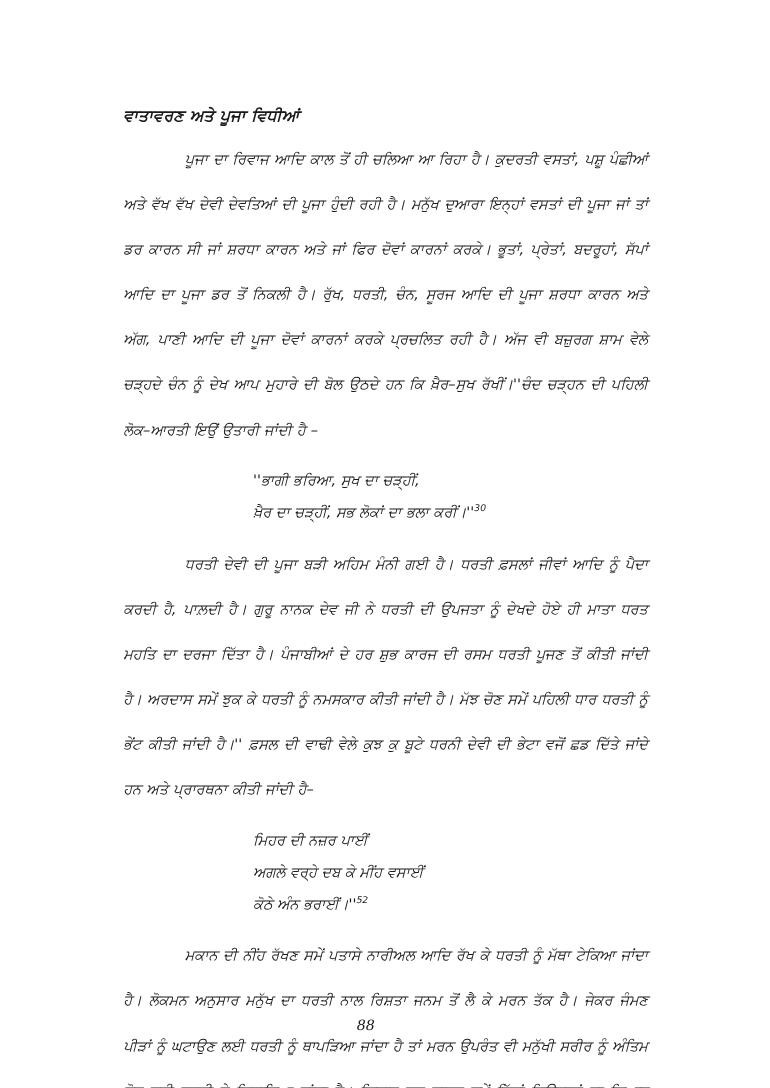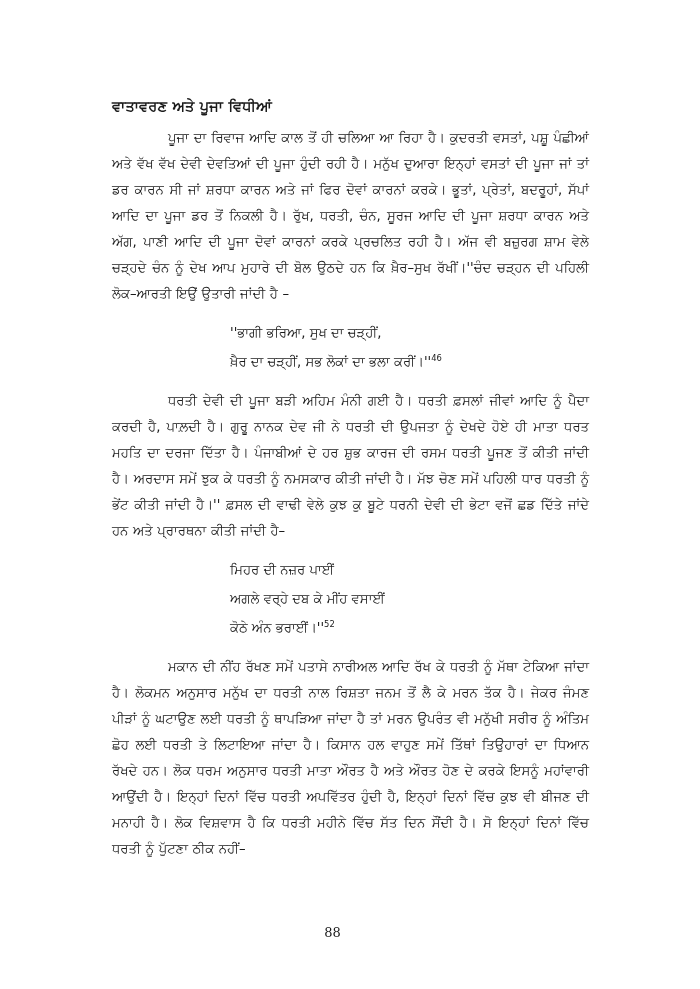--- a/index.html
+++ b/index.html
@@ -15,38 +15,39 @@
     color: #1a1a1a;
     overflow: hidden;
   }
   .page {
     position: absolute;
     left: 0;
     top: 0;
     width: 700px;
     height: 989px;
     background: #ffffff;
+    font-style: italic;
   }
   .content {
     position: absolute;
     left: 112px;
     top: 96px;
     width: 477px;
   }
   .heading {
     font-size: 14.5px;
     font-weight: bold;
     line-height: 1.4;
     letter-spacing: 0.2px;
     margin: 0 0 9px 0;
     text-align: left;
   }
   .para {
     font-size: 13.2px;
-    line-height: 26px;
+    line-height: 41px;
     text-align: justify;
     text-justify: inter-word;
     margin: 0;
     text-indent: 56px;
     word-spacing: 0.4px;
   }
   .verse-block {
     margin: 12px;
     padding: 0;
   }
@@ -77,21 +78,21 @@
 </head>
 <body>
 
 <div class="page">
   <div class="content">
     <h1 class="heading">ਵਾਤਾਵਰਣ ਅਤੇ ਪੂਜਾ ਵਿਧੀਆਂ</h1>
     <div id="body-blocks">
         <p class="para">ਪੂਜਾ ਦਾ ਰਿਵਾਜ ਆਦਿ ਕਾਲ ਤੋਂ ਹੀ ਚਲਿਆ ਆ ਰਿਹਾ ਹੈ। ਕੁਦਰਤੀ ਵਸਤਾਂ, ਪਸ਼ੂ ਪੰਛੀਆਂ ਅਤੇ ਵੱਖ ਵੱਖ ਦੇਵੀ ਦੇਵਤਿਆਂ ਦੀ ਪੂਜਾ ਹੁੰਦੀ ਰਹੀ ਹੈ। ਮਨੁੱਖ ਦੁਆਰਾ ਇਨ੍ਹਾਂ ਵਸਤਾਂ ਦੀ ਪੂਜਾ ਜਾਂ ਤਾਂ ਡਰ ਕਾਰਨ ਸੀ ਜਾਂ ਸ਼ਰਧਾ ਕਾਰਨ ਅਤੇ ਜਾਂ ਫਿਰ ਦੋਵਾਂ ਕਾਰਨਾਂ ਕਰਕੇ। ਭੂਤਾਂ, ਪ੍ਰੇਤਾਂ, ਬਦਰੂਹਾਂ, ਸੱਪਾਂ ਆਦਿ ਦਾ ਪੂਜਾ ਡਰ ਤੋਂ ਨਿਕਲੀ ਹੈ। ਰੁੱਖ, ਧਰਤੀ, ਚੰਨ, ਸੂਰਜ ਆਦਿ ਦੀ ਪੂਜਾ ਸ਼ਰਧਾ ਕਾਰਨ ਅਤੇ ਅੱਗ, ਪਾਣੀ ਆਦਿ ਦੀ ਪੂਜਾ ਦੋਵਾਂ ਕਾਰਨਾਂ ਕਰਕੇ ਪ੍ਰਚਲਿਤ ਰਹੀ ਹੈ। ਅੱਜ ਵੀ ਬਜ਼ੁਰਗ ਸ਼ਾਮ ਵੇਲੇ ਚੜ੍ਹਦੇ ਚੰਨ ਨੂੰ ਦੇਖ ਆਪ ਮੁਹਾਰੇ ਦੀ ਬੋਲ ਉਠਦੇ ਹਨ ਕਿ ਖ਼ੈਰ–ਸੁਖ ਰੱਖੀਂ।''ਚੰਦ ਚੜ੍ਹਨ ਦੀ ਪਹਿਲੀ ਲੋਕ–ਆਰਤੀ ਇਉਂ ਉਤਾਰੀ ਜਾਂਦੀ ਹੈ –</p>
         <div class="verse-block">
           <div class="verse-line"><span>''ਭਾਗੀ ਭਰਿਆ, ਸੁਖ ਦਾ ਚੜ੍ਹੀਂ,</span></div>
-          <div class="verse-line"><span>ਖ਼ੈਰ ਦਾ ਚੜ੍ਹੀਂ, ਸਭ ਲੋਕਾਂ ਦਾ ਭਲਾ ਕਰੀਂ।''</span><span class="fn">46</span></div>
+          <div class="verse-line"><span>ਖ਼ੈਰ ਦਾ ਚੜ੍ਹੀਂ, ਸਭ ਲੋਕਾਂ ਦਾ ਭਲਾ ਕਰੀਂ।''</span><span class="fn">30</span></div>
         </div>
         <p class="para">ਧਰਤੀ ਦੇਵੀ ਦੀ ਪੂਜਾ ਬੜੀ ਅਹਿਮ ਮੰਨੀ ਗਈ ਹੈ। ਧਰਤੀ ਫ਼ਸਲਾਂ ਜੀਵਾਂ ਆਦਿ ਨੂੰ ਪੈਦਾ ਕਰਦੀ ਹੈ, ਪਾਲ਼ਦੀ ਹੈ। ਗੁਰੂ ਨਾਨਕ ਦੇਵ ਜੀ ਨੇ ਧਰਤੀ ਦੀ ਉਪਜਤਾ ਨੂੰ ਦੇਖਦੇ ਹੋਏ ਹੀ ਮਾਤਾ ਧਰਤ ਮਹਤਿ ਦਾ ਦਰਜਾ ਦਿੱਤਾ ਹੈ। ਪੰਜਾਬੀਆਂ ਦੇ ਹਰ ਸ਼ੁਭ ਕਾਰਜ ਦੀ ਰਸਮ ਧਰਤੀ ਪੂਜਣ ਤੋਂ ਕੀਤੀ ਜਾਂਦੀ ਹੈ। ਅਰਦਾਸ ਸਮੇਂ ਝੁਕ ਕੇ ਧਰਤੀ ਨੂੰ ਨਮਸਕਾਰ ਕੀਤੀ ਜਾਂਦੀ ਹੈ। ਮੱਝ ਚੋਣ ਸਮੇਂ ਪਹਿਲੀ ਧਾਰ ਧਰਤੀ ਨੂੰ ਭੇਂਟ ਕੀਤੀ ਜਾਂਦੀ ਹੈ।'' ਫ਼ਸਲ ਦੀ ਵਾਢੀ ਵੇਲੇ ਕੁਝ ਕੁ ਬੂਟੇ ਧਰਨੀ ਦੇਵੀ ਦੀ ਭੇਟਾ ਵਜੋਂ ਛਡ ਦਿੱਤੇ ਜਾਂਦੇ ਹਨ ਅਤੇ ਪ੍ਰਾਰਥਨਾ ਕੀਤੀ ਜਾਂਦੀ ਹੈ–</p>
         <div class="verse-block">
           <div class="verse-line"><span>ਮਿਹਰ ਦੀ ਨਜ਼ਰ ਪਾਈਂ</span></div>
           <div class="verse-line"><span>ਅਗਲੇ ਵਰ੍ਹੇ ਦਬ ਕੇ ਮੀਂਹ ਵਸਾਈਂ</span></div>
           <div class="verse-line"><span>ਕੋਠੇ ਅੰਨ ਭਰਾਈਂ।''</span><span class="fn">52</span></div>
         </div>
         <p class="para">ਮਕਾਨ ਦੀ ਨੀਂਹ ਰੱਖਣ ਸਮੇਂ ਪਤਾਸੇ ਨਾਰੀਅਲ ਆਦਿ ਰੱਖ ਕੇ ਧਰਤੀ ਨੂੰ ਮੱਥਾ ਟੇਕਿਆ ਜਾਂਦਾ ਹੈ। ਲੋਕਮਨ ਅਨੁਸਾਰ ਮਨੁੱਖ ਦਾ ਧਰਤੀ ਨਾਲ ਰਿਸ਼ਤਾ ਜਨਮ ਤੋਂ ਲੈ ਕੇ ਮਰਨ ਤੱਕ ਹੈ। ਜੇਕਰ ਜੰਮਣ ਪੀੜਾਂ ਨੂੰ ਘਟਾਉਣ ਲਈ ਧਰਤੀ ਨੂੰ ਥਾਪੜਿਆ ਜਾਂਦਾ ਹੈ ਤਾਂ ਮਰਨ ਉਪਰੰਤ ਵੀ ਮਨੁੱਖੀ ਸਰੀਰ ਨੂੰ ਅੰਤਿਮ ਛੋਹ ਲਈ ਧਰਤੀ ਤੇ ਲਿਟਾਇਆ ਜਾਂਦਾ ਹੈ। ਕਿਸਾਨ ਹਲ ਵਾਹੁਣ ਸਮੇਂ ਤਿੱਥਾਂ ਤਿਉਹਾਰਾਂ ਦਾ ਧਿਆਨ ਰੱਖਦੇ ਹਨ। ਲੋਕ ਧਰਮ ਅਨੁਸਾਰ ਧਰਤੀ ਮਾਤਾ ਔਰਤ ਹੈ ਅਤੇ ਔਰਤ ਹੋਣ ਦੇ ਕਰਕੇ ਇਸਨੂੰ ਮਹਾਂਵਾਰੀ ਆਉਂਦੀ ਹੈ। ਇਨ੍ਹਾਂ ਦਿਨਾਂ ਵਿੱਚ ਧਰਤੀ ਅਪਵਿੱਤਰ ਹੁੰਦੀ ਹੈ, ਇਨ੍ਹਾਂ ਦਿਨਾਂ ਵਿੱਚ ਕੁਝ ਵੀ ਬੀਜਣ ਦੀ ਮਨਾਹੀ ਹੈ। ਲੋਕ ਵਿਸ਼ਵਾਸ ਹੈ ਕਿ ਧਰਤੀ ਮਹੀਨੇ ਵਿੱਚ ਸੱਤ ਦਿਨ ਸੌਂਦੀ ਹੈ। ਸੋ ਇਨ੍ਹਾਂ ਦਿਨਾਂ ਵਿੱਚ ਧਰਤੀ ਨੂੰ ਪੁੱਟਣਾ ਠੀਕ ਨਹੀਂ–</p>
       </div>
   </div>

